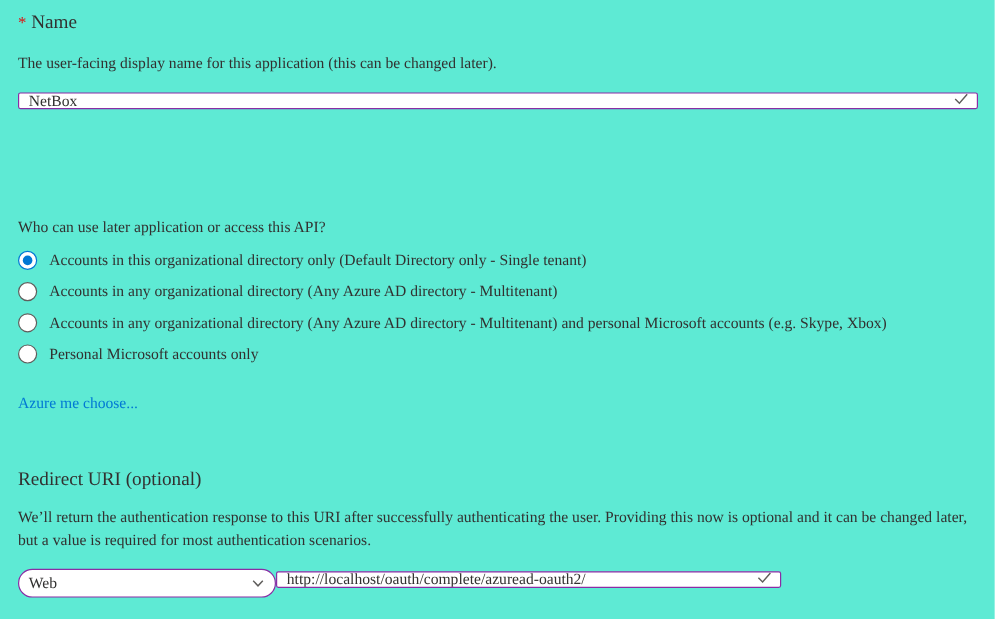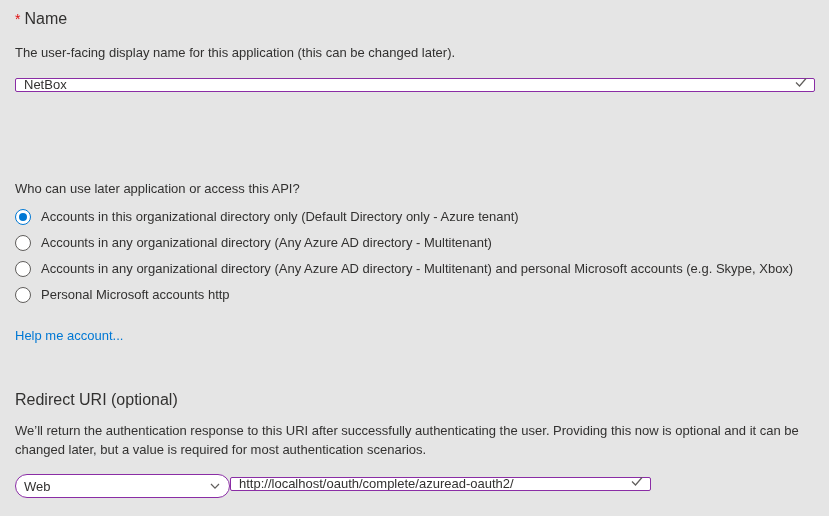--- a/index.html
+++ b/index.html
@@ -7,22 +7,22 @@
     --blue:#0078d4;
     --red:#e00b0c;
     --text:#323130;
     --icon:#605e5c;
   }
   *{box-sizing:border-box;}
   html,body{margin:0;padding:0;background:#ffffff;}
   .page{
     position:relative;
     width:829px;height:516px;
-    background:#e5e5e5;
-    font-family:Liberation Sans, sans-serif;
+    background:#5eead4;
+    font-family:Liberation Serif, serif;
     color:var(--text);
     overflow:hidden;
   }
   .section-heading{
     position:absolute;left:15px;
     font-size:16px;font-weight:400;color:var(--text);
     letter-spacing:0;
   }
   .required{color:var(--red);margin-right:4px;font-size:14px;}
   .desc{
@@ -94,36 +94,36 @@
       <svg width="14" height="14" viewBox="0 0 14 14">
           <path d="M2 7.5 L5.5 11 L12 3.5" stroke="currentColor" stroke-width="1.2" fill="none"></path>
         </svg>
     </span>
   </div>
 
   <div class="desc" style="top:179px;">Who can use later application or access this API?</div>
 
   <div class="radio-row" style="top:208px;">
     <span class="radio selected"></span>
-    <span class="radio-label">Accounts in this organizational directory only (Default Directory only - Azure tenant)</span>
+    <span class="radio-label">Accounts in this organizational directory only (Default Directory only - Single tenant)</span>
   </div>
   <div class="radio-row" style="top:234px;">
     <span class="radio"></span>
     <span class="radio-label">Accounts in any organizational directory (Any Azure AD directory - Multitenant)</span>
   </div>
   <div class="radio-row" style="top:260px;">
     <span class="radio"></span>
     <span class="radio-label">Accounts in any organizational directory (Any Azure AD directory - Multitenant) and personal Microsoft accounts (e.g. Skype, Xbox)</span>
   </div>
   <div class="radio-row" style="top:286px;">
     <span class="radio"></span>
-    <span class="radio-label">Personal Microsoft accounts http</span>
+    <span class="radio-label">Personal Microsoft accounts only</span>
   </div>
 
-  <a class="link" style="top:328px;">Help me account...</a>
+  <a class="link" style="top:328px;">Azure me choose...</a>
 
   <div class="section-heading" style="top:391px;">Redirect URI (optional)</div>
   <div class="desc" style="top:421px;width:802px;">We’ll return the authentication response to this URI after successfully authenticating the user. Providing this now is optional and it can be changed later, but a value is required for most authentication scenarios.</div>
 
   <div class="select-box" style="left:15px;top:474px;width:215px;">
     <span>Web</span>
     <span class="trailing-icon">
       <svg width="12" height="12" viewBox="0 0 12 12">
           <path d="M2 4 L6 8.2 L10 4" stroke="currentColor" stroke-width="1.2" fill="none"></path>
         </svg>

